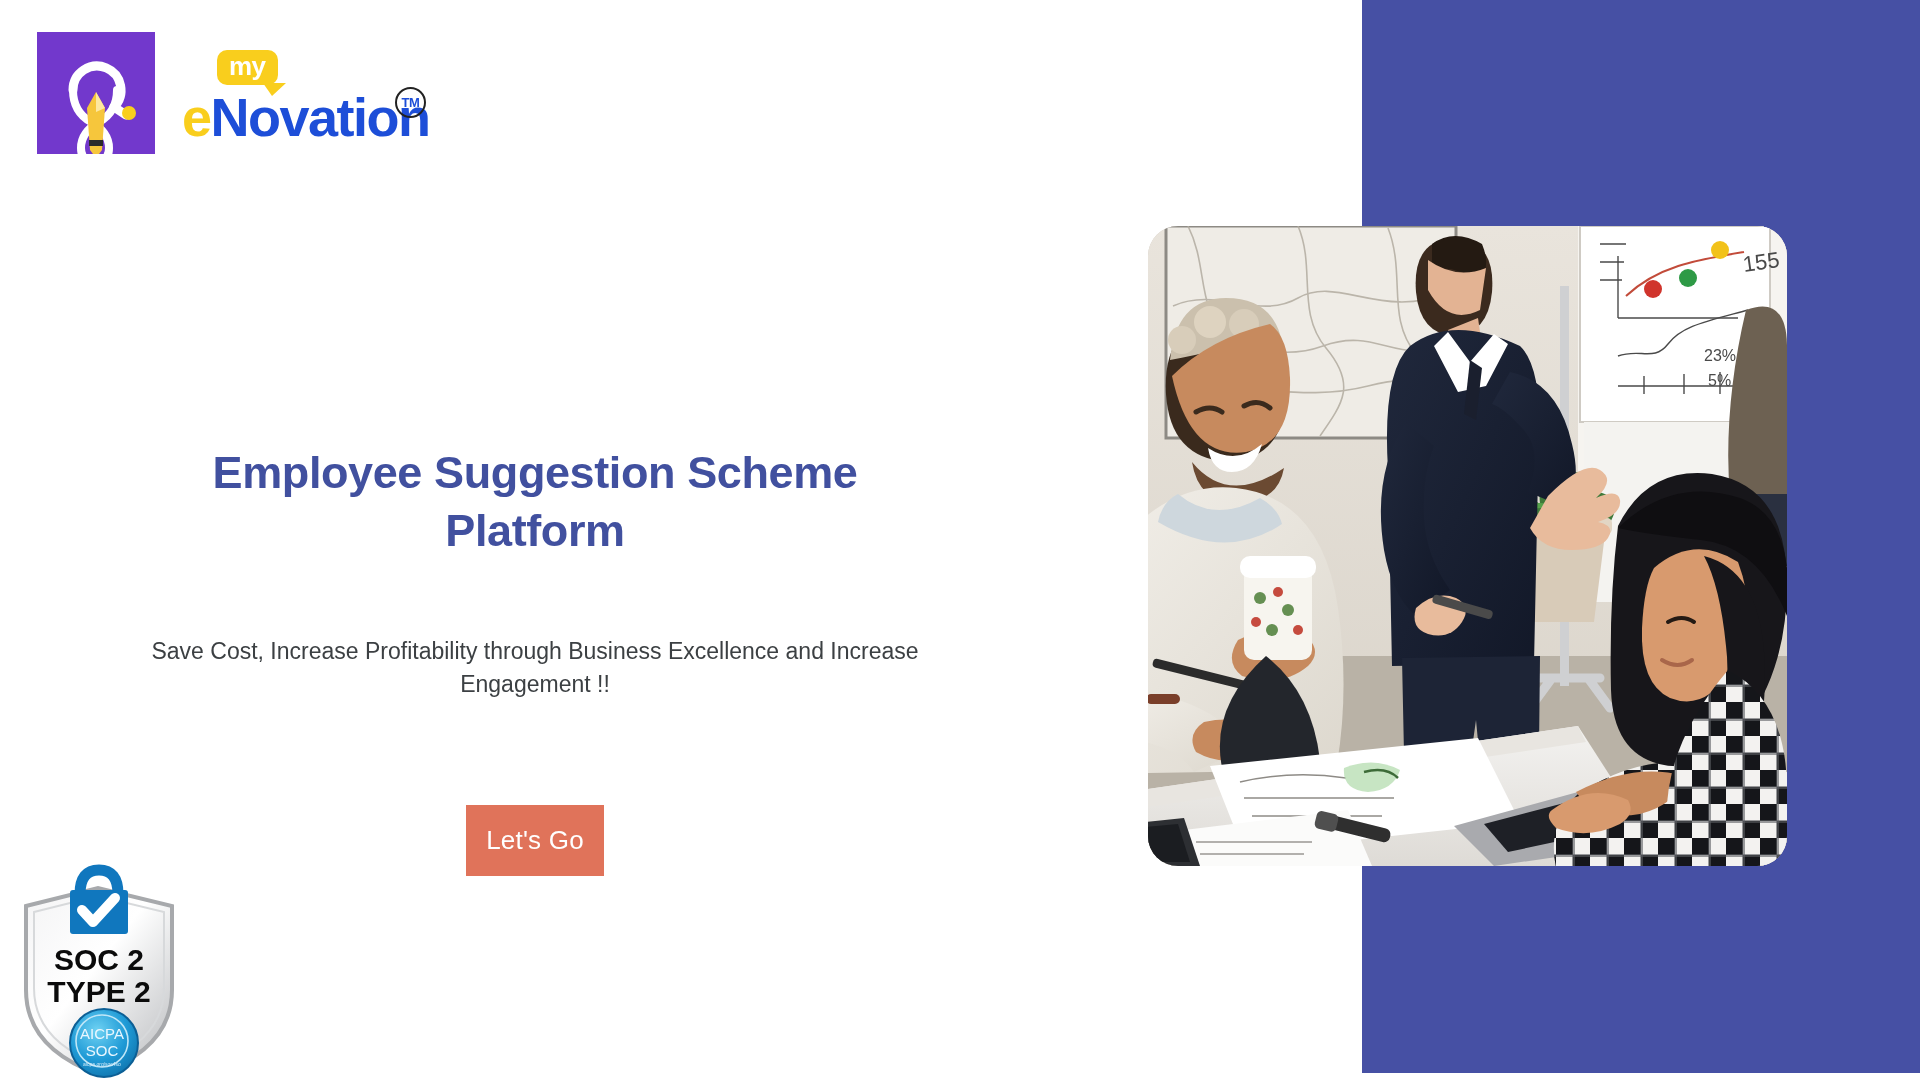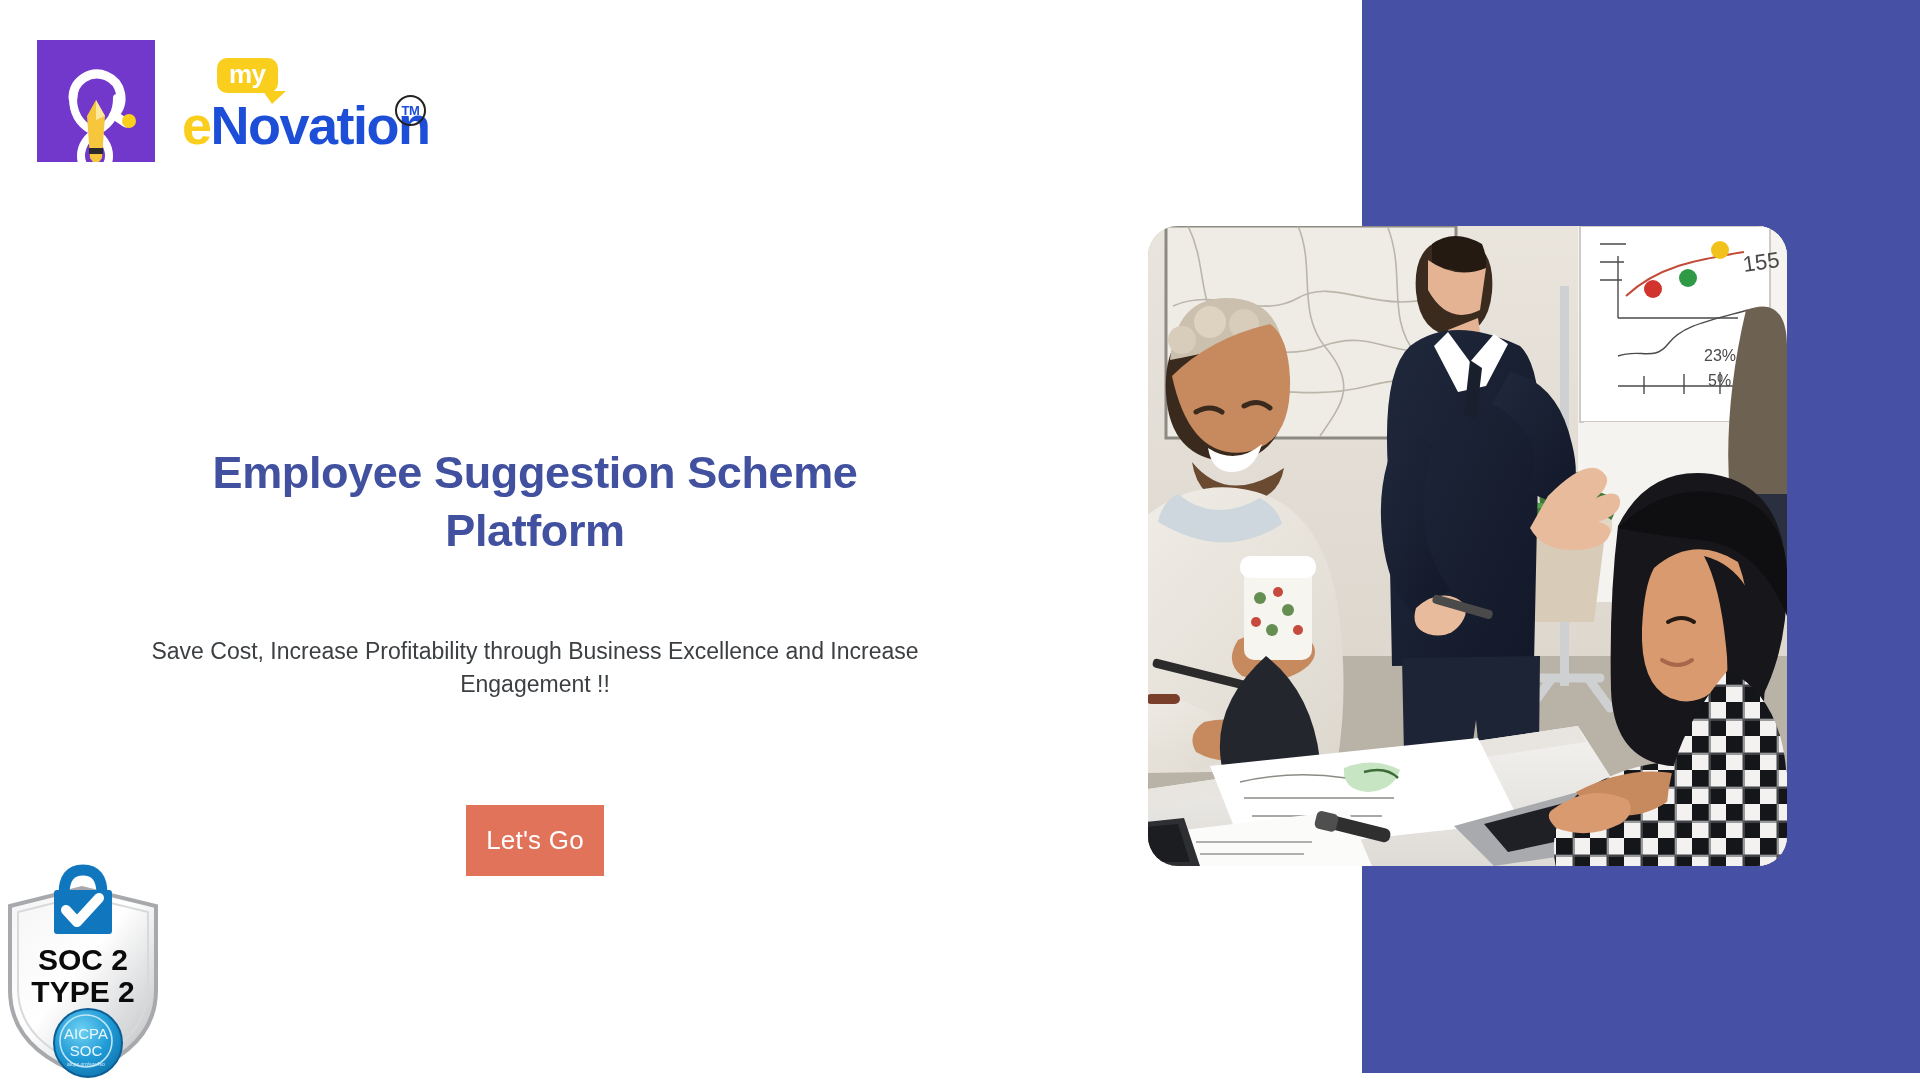--- a/index.html
+++ b/index.html
@@ -25,21 +25,21 @@
     width:639px; height:640px;
     border-radius:30px;
     overflow:hidden;
     background:#cfc9c0;
   }
   .hero-photo svg{ display:block; width:100%; height:100%; }
 
   
   .logo-wrap{
     position:absolute;
-    left:37px; top:40px;
+    left:37px; top:32px;
     width:460px; height:130px;padding-left:42px;
   }
   .logo-mark{
     position:absolute; left:0; top:0;
     width:118px; height:122px;
     background:#7238CC;
   }
   .logo-mark svg{ display:block; width:100%; height:100%; }
 
   .logo-text{
@@ -125,21 +125,21 @@
     font-size:26px;
     font-weight:500;
     padding:20px 20px;
     cursor:pointer;
     letter-spacing:0.2px;
   }
 
   
   .soc-badge{
     position:absolute;
-    left:0; top:862px;
+    left:16px; top:862px;
     width:165px; height:218px;
   }
   .soc-badge svg{ display:block; width:100%; height:100%; }
 </style>
 </head>
 <body>
 
 <div class="purple-panel"></div>
 
 <div class="hero-photo">

